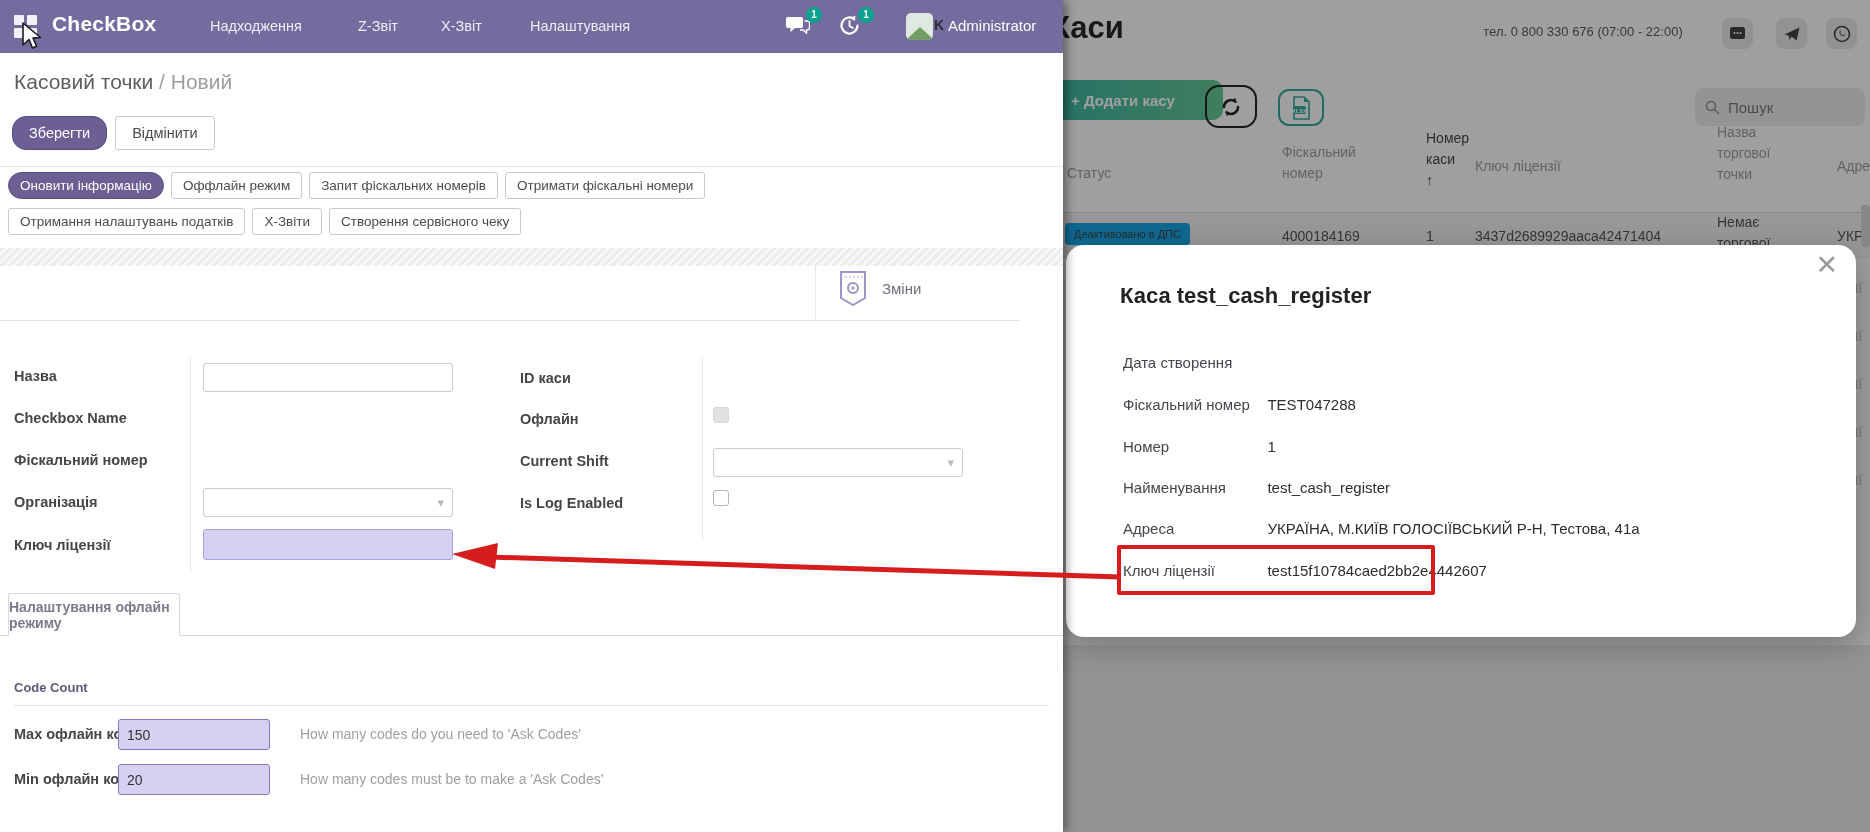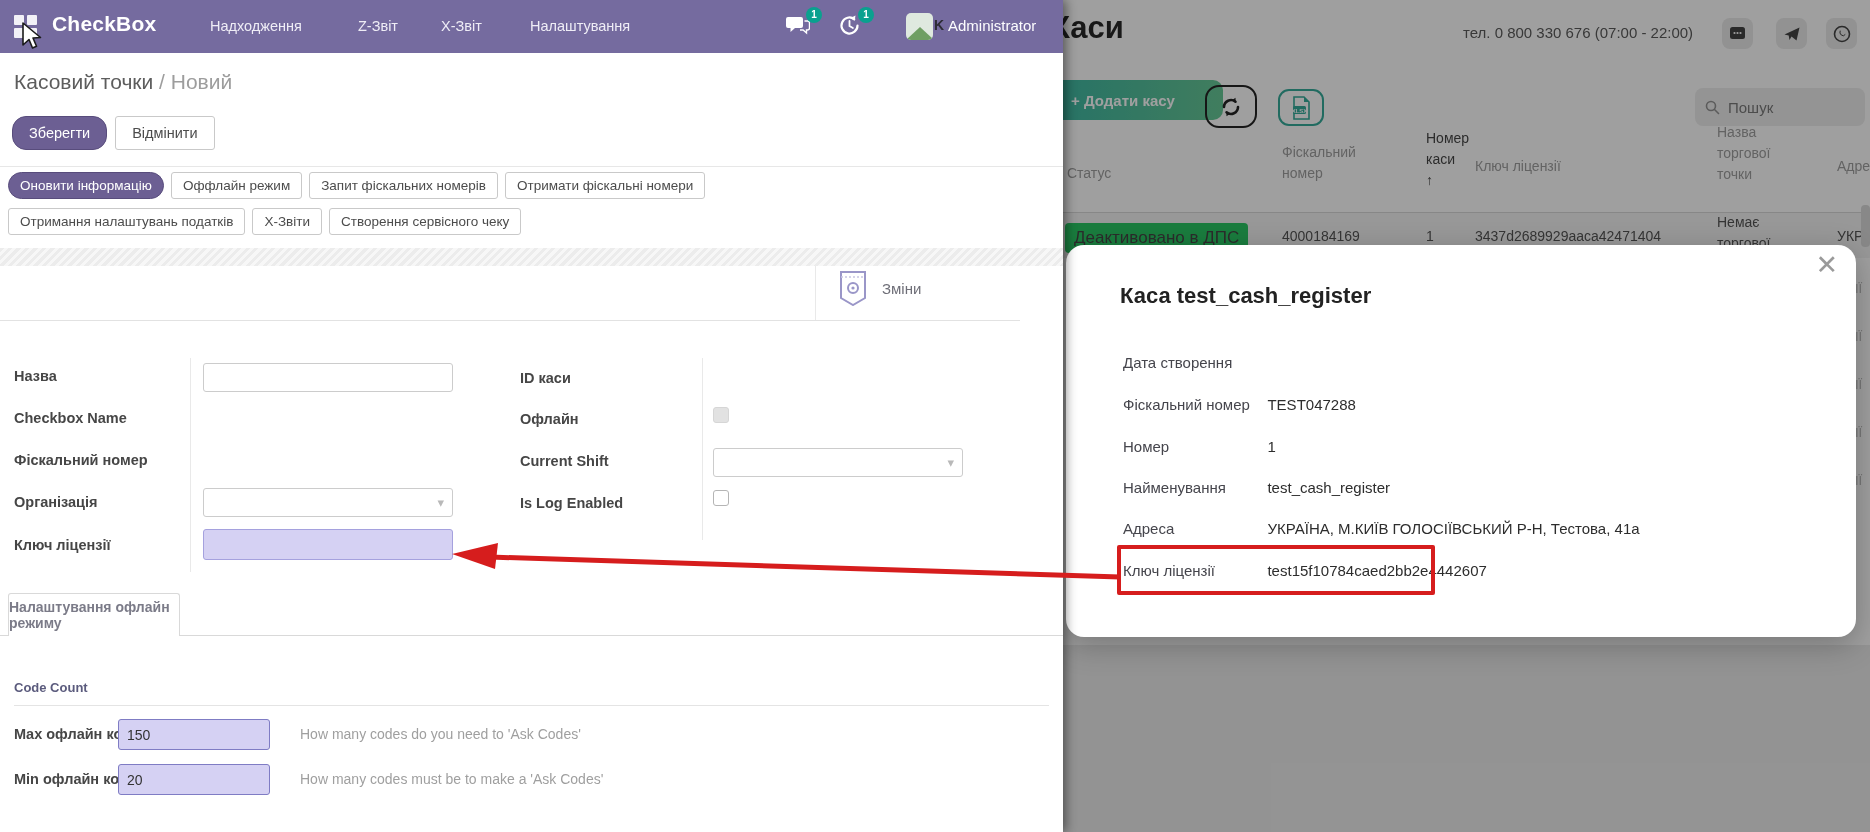--- a/index.html
+++ b/index.html
@@ -67,43 +67,43 @@
 
   .section-title { position:absolute; left:14px; top:680px; font-size:13px; font-weight:700; color:#5b5b7d; }
   .help-text { position:absolute; font-size:14px; color:#9f9f9f; white-space:nowrap; }
   .code-input { position:absolute; left:118px; width:152px; height:31px; border:1px solid #7f7cc4; border-radius:3px;
                 background:#d5d1f3; font-size:14px; color:#333; padding:0 8px; font-family:"Liberation Sans",sans-serif; }
 
   
   #right-window { position:absolute; left:1063px; top:0; width:807px; height:832px; background:#ececec; overflow:hidden; z-index:1; }
   #rw-white { position:absolute; left:0; top:0; width:807px; height:645px; background:#fff; }
   #rw-title { position:absolute; left:-12px; top:10px; font-size:31px; font-weight:700; color:#1f1f1f; }
-  #rw-phone { position:absolute; left:400px; top:24px; width:240px; text-align:left; font-size:15px; color:#555; }
+  #rw-phone { position:absolute; left:400px; top:24px; width:240px; text-align:center; font-size:13px; color:#555; }
   .rw-hicon { position:absolute; top:18px; width:31px; height:31px; border-radius:8px; background:#e9e9e9;
               display:flex; align-items:center; justify-content:center; cursor:pointer; }
   #add-btn { position:absolute; left:-40px; top:80px; width:200px; height:40px; border-radius:10px;
              background:linear-gradient(90deg,#2fb3a3 0%,#62c793 100%);
              color:#fff; font-weight:700; font-size:15px; display:flex; align-items:center; justify-content:center; cursor:pointer; }
   #refresh-btn { position:absolute; left:142px; top:85px; width:52px; height:43px; border:2.5px solid #1c1c1c;
                  border-radius:14px; background:transparent; display:flex; align-items:center; justify-content:center; cursor:pointer; }
   #xlsx-btn { position:absolute; left:215px; top:89px; width:46px; height:37px; border:2px solid #2ea897;
               border-radius:11px; display:flex; align-items:center; justify-content:center; cursor:pointer; }
   #trade-filter { position:absolute; left:348px; top:88px; width:247px; height:38px; border:1.5px solid #a6a6a6;
                   border-radius:8px; background:#fff; display:flex; align-items:center; padding:0 14px; cursor:pointer; }
   #trade-filter span.txt { color:#8a8a8a; font-size:15px; flex:1; }
   #trade-filter span.caret { color:#777; font-size:12px; }
   #rw-search { position:absolute; left:632px; top:88px; width:170px; height:38px; border-radius:8px; background:#ededed;
                display:flex; align-items:center; padding:0 10px; gap:8px; }
   #rw-search input { border:none; outline:none; background:transparent; width:100px; font-size:15px; color:#666;
                      font-family:"Liberation Sans",sans-serif; }
   .th { position:absolute; color:#9b9b9b; font-size:14px; line-height:21px; }
   .td { position:absolute; color:#4f4f4f; font-size:14px; line-height:21px; }
   #row-bg { position:absolute; left:0; top:213px; width:807px; height:45px; background:#f4f4f4; }
-  #status-badge { position:absolute; left:2px; top:223px; background:#22c55e; border-radius:4px;
-                  color:#3f3f3f; font-size:17px; padding:5px 9px; }
+  #status-badge { position:absolute; left:2px; top:223px; background:#0ea5e9; border-radius:4px;
+                  color:#3f3f3f; font-size:11px; padding:5px 9px; }
   .edge-frag { position:absolute; left:792px; color:#b9b9b9; font-size:13px; }
   #rw-scrollthumb { position:absolute; right:0; top:205px; width:9px; height:42px; background:#d9d9d9; border-radius:4px; }
   #rw-overlay { position:absolute; left:0; top:0; width:807px; height:832px; background:rgba(15,15,15,.40); z-index:2; }
 
   
   #rw-modal { position:absolute; left:3px; top:245px; width:790px; height:392px; background:#fff; border-radius:18px;
               z-index:3; box-shadow:0 8px 30px rgba(0,0,0,.25); }
   #modal-close { position:absolute; right:18px; top:4px; font-size:27px; color:#9a9a9a; cursor:pointer; }
   #modal-title { position:absolute; left:54px; top:38px; font-size:22px; font-weight:700; color:#222; }
   .m-row { position:absolute; left:57px; white-space:nowrap; }

